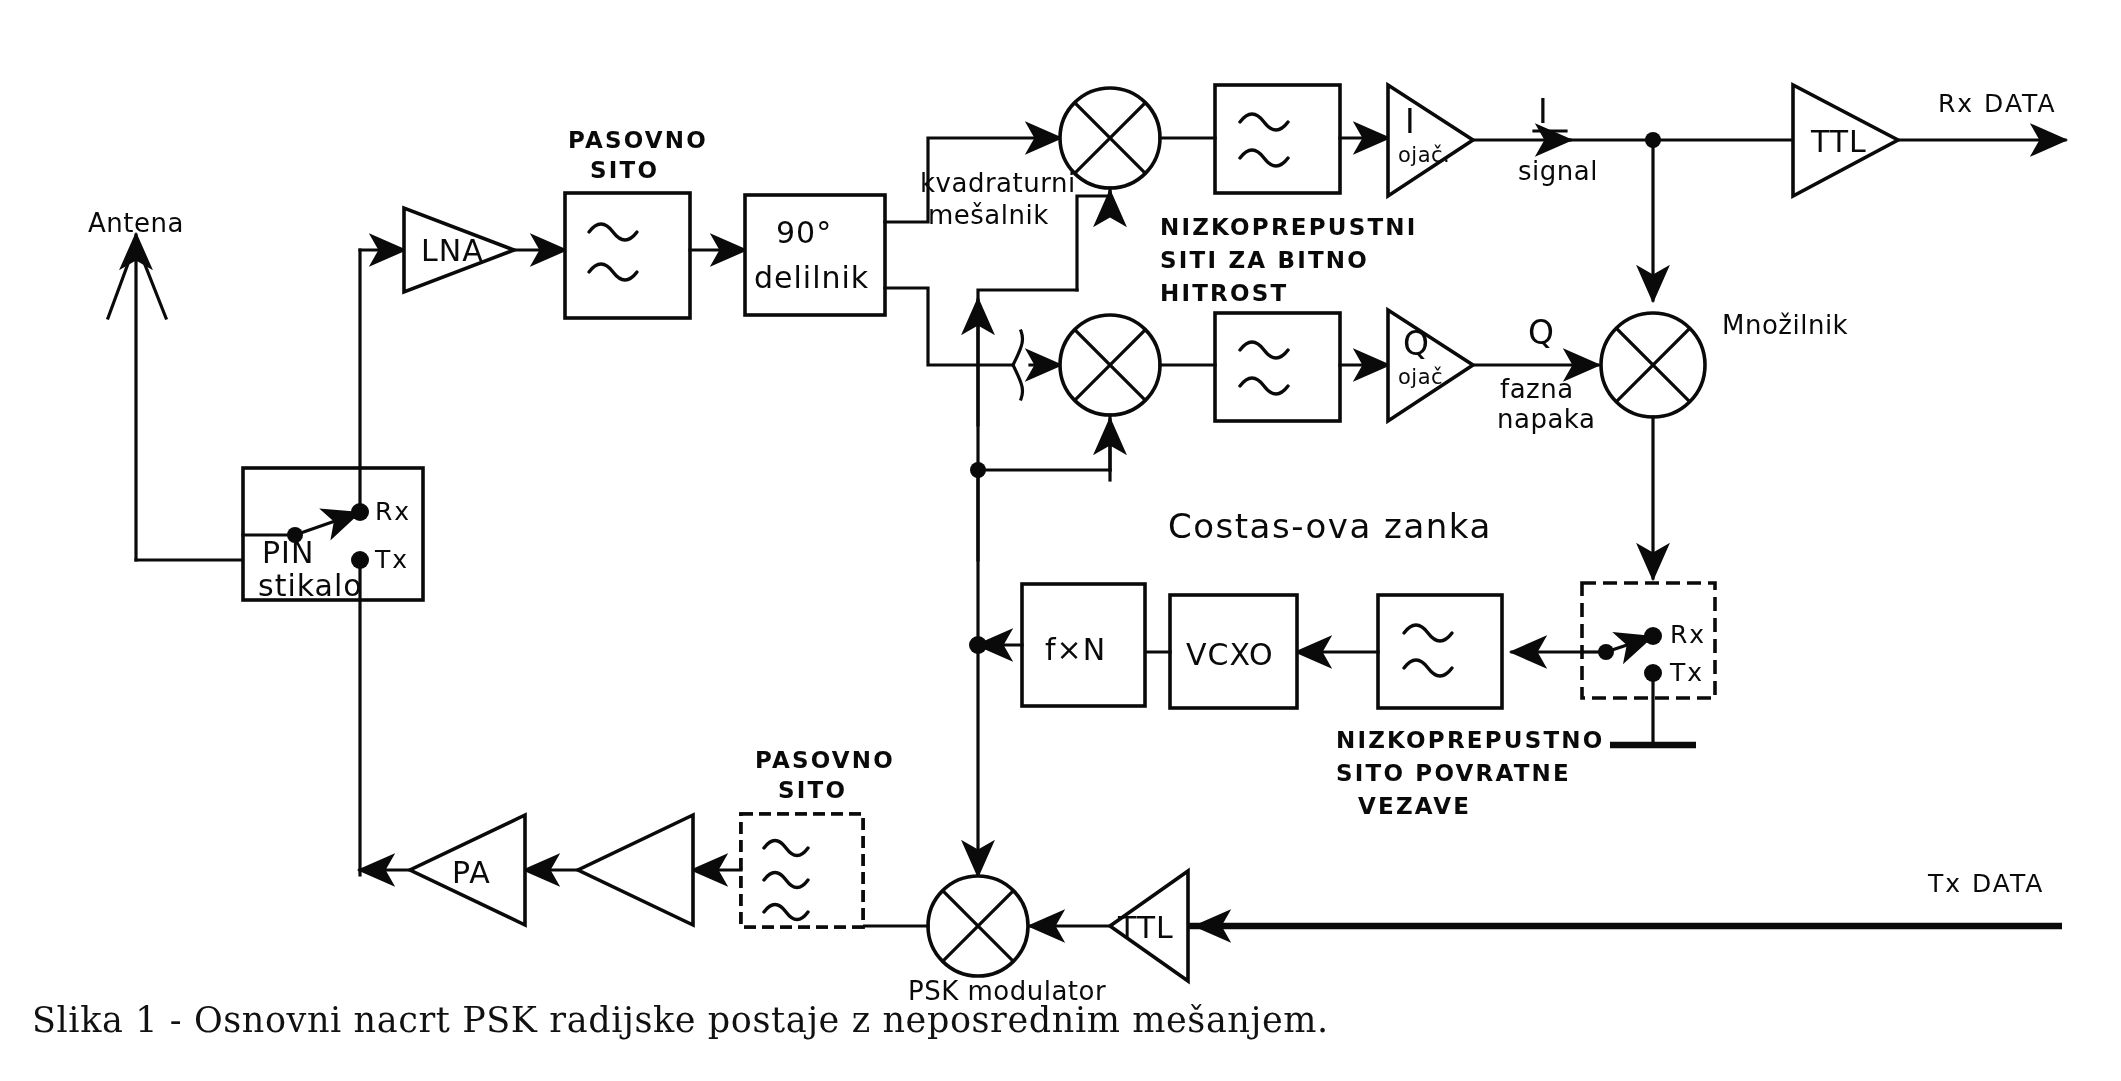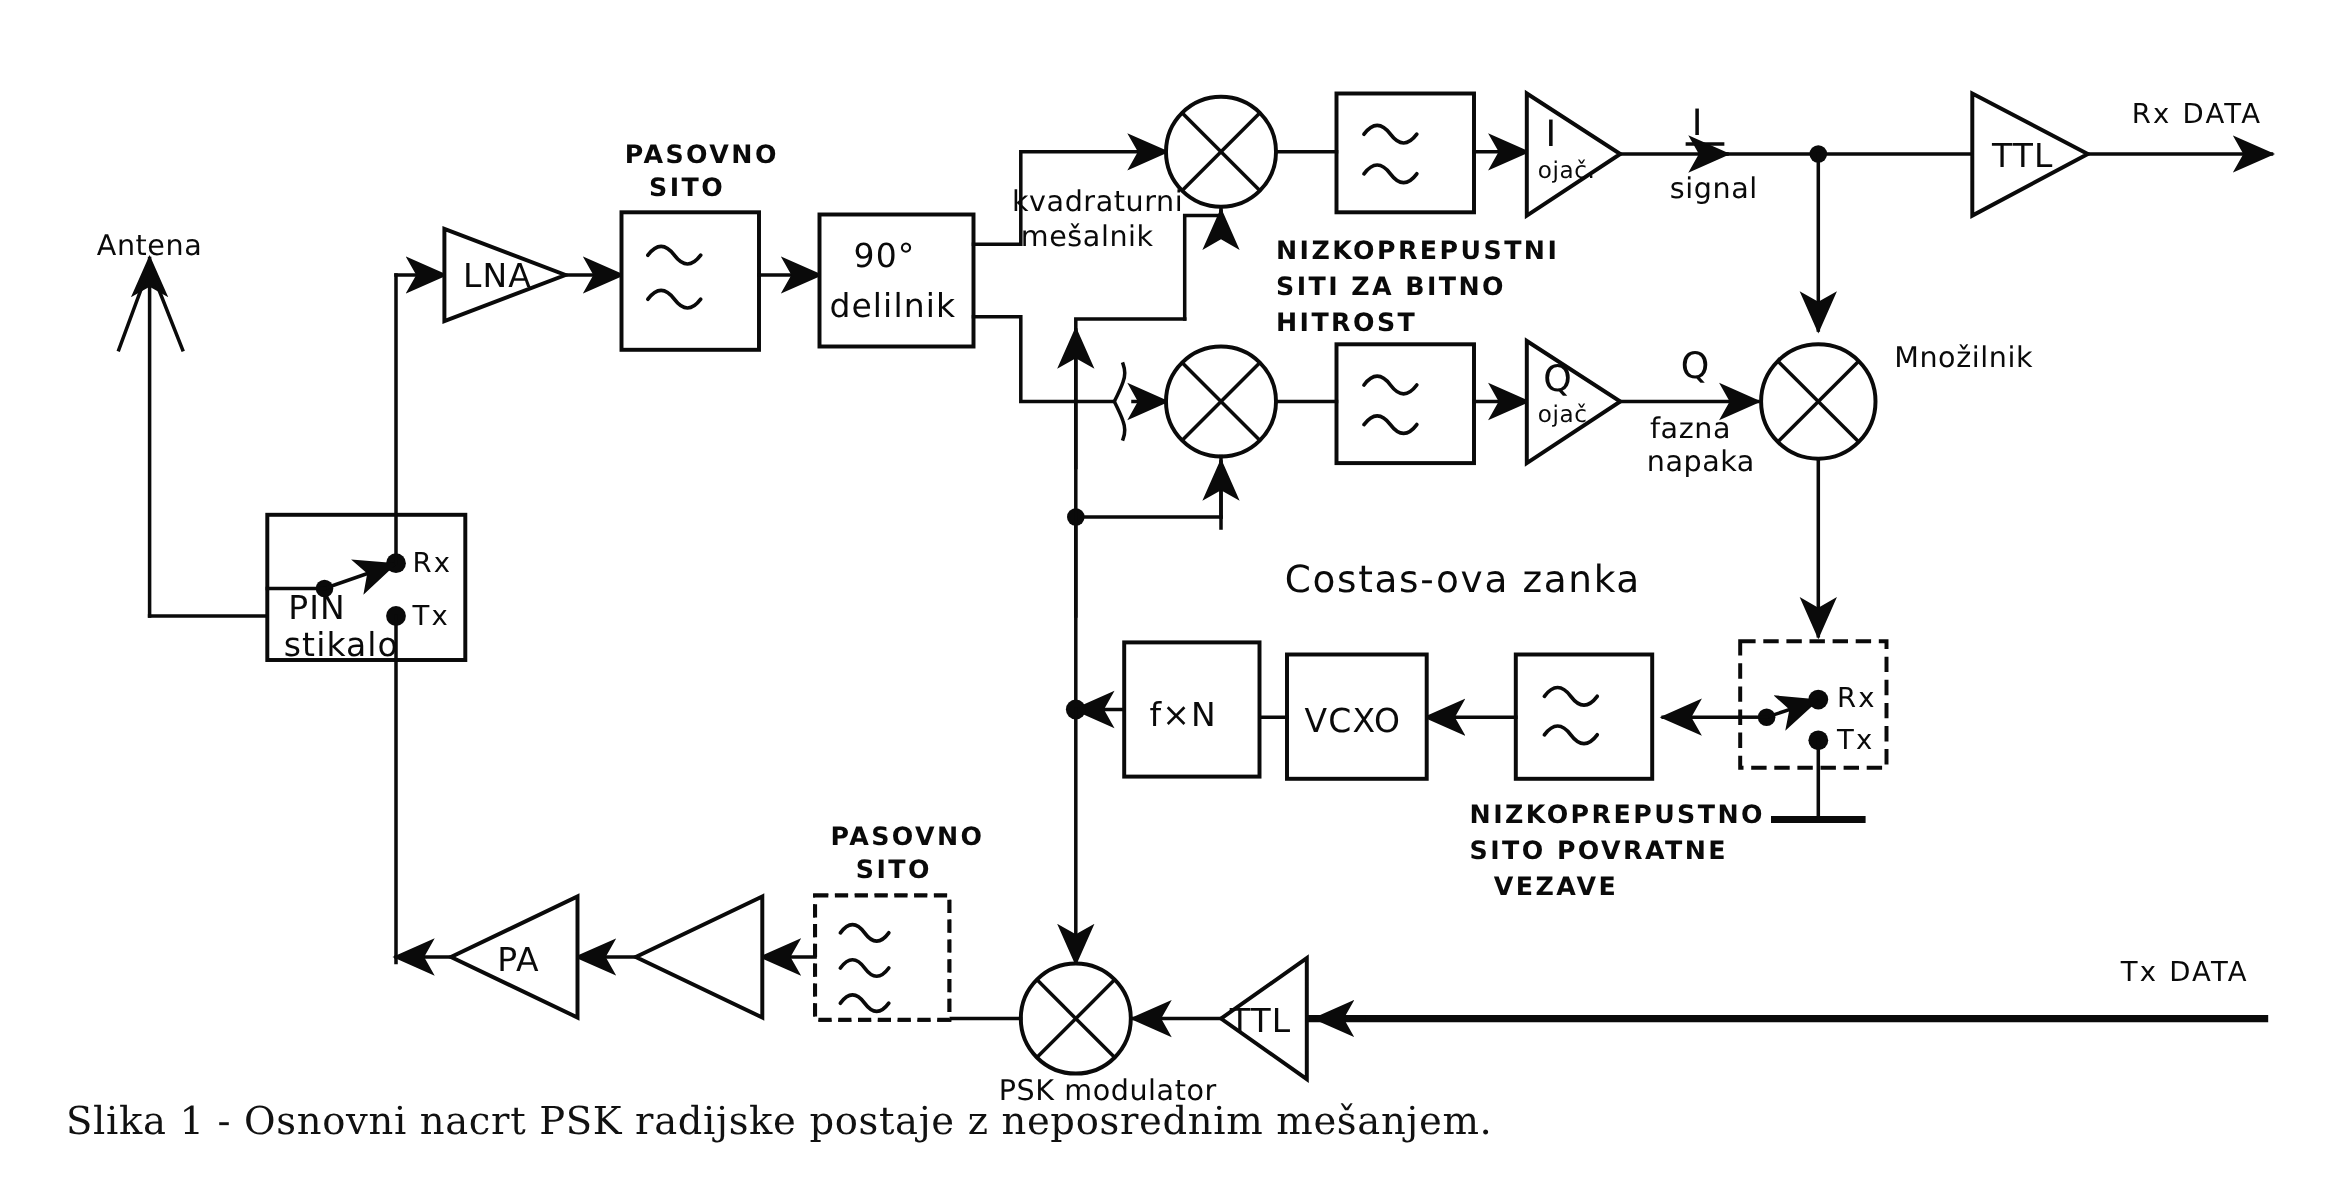--- a/index.html
+++ b/index.html
@@ -97,21 +97,20 @@
   }
   #caption {
     position: absolute;
     left: 32px;
     top: 1000px;
     font-family: "DejaVu Serif", serif;
     font-size: 35px;
     color: #111111;
     letter-spacing: 0.6px;
     white-space: nowrap;
-    margin-left: 28px;
   }
 </style>
 </head>
 <body>
 
 <div id="figure-root">
 
 <svg id="diagram" viewBox="0 0 2121 1081">
   <defs>
     <marker id="ah" markerWidth="13" markerHeight="13" refX="11" refY="6.5" orient="auto">

